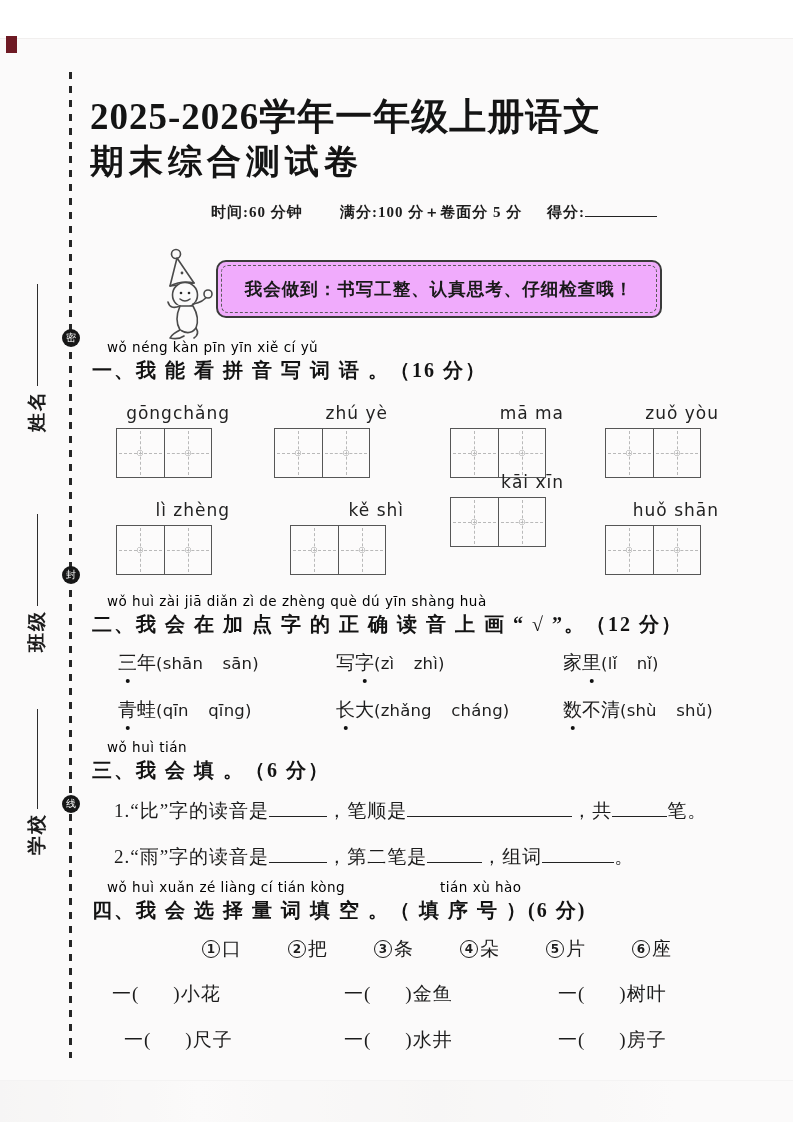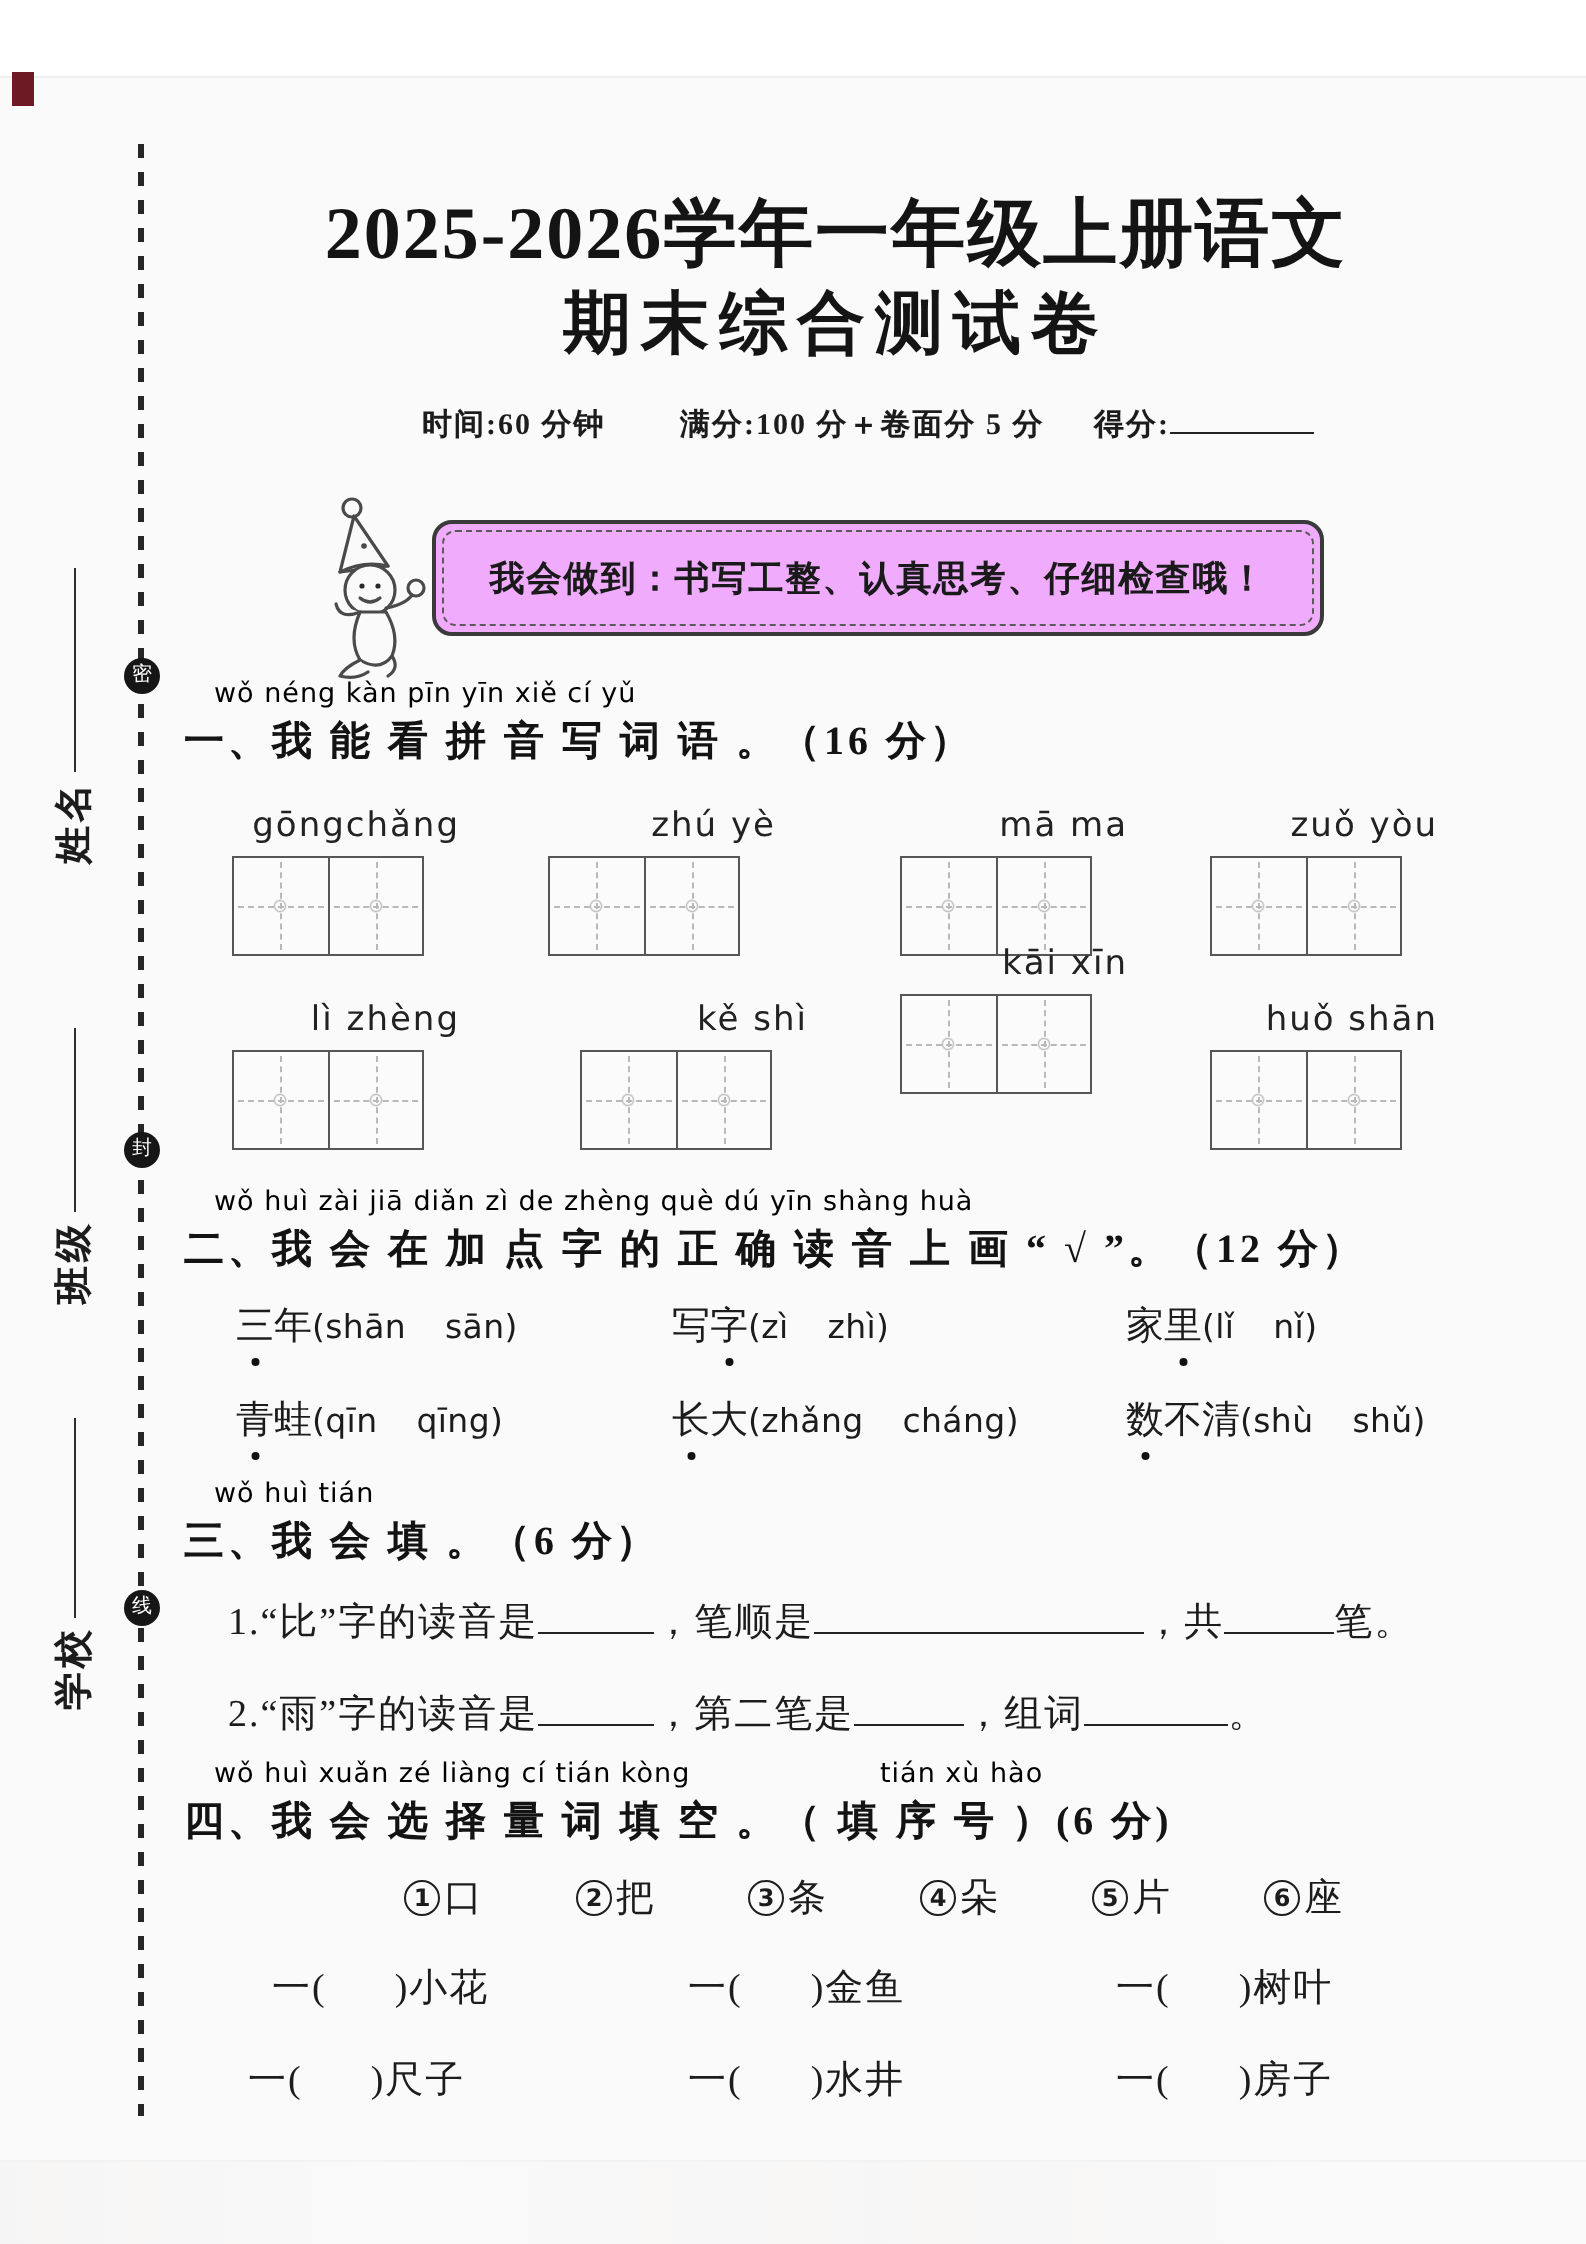--- a/index.html
+++ b/index.html
@@ -31,21 +31,21 @@
     font-family:"Liberation Serif", serif; z-index:2;
   }
   .vlabel {
     position:absolute; left:24px; transform:rotate(-90deg); transform-origin:0 0;
     display:flex; align-items:center; white-space:nowrap;
     font-size:19px; font-weight:bold; letter-spacing:2px;
   }
   .vlabel .wline { display:inline-block; height:2px; border-bottom:1.6px solid #2d2d2d; margin-left:4px; }
 
   
-  .title { position:absolute; left:90px; width:656px; text-align:center; font-weight:bold; color:#141414; }
+  .title { position:absolute; left:90px; width:656px; font-weight:bold; color:#141414; }
   .t1 { top:92px;  font-size:37px; letter-spacing:1px; }
   .t2 { top:139px; font-size:34px; letter-spacing:5px; }
   .info { position:absolute; top:203px; font-size:15px; font-weight:bold; letter-spacing:1px; }
   .info .uline { display:inline-block; width:72px; border-bottom:1.6px solid #222; height:14px; vertical-align:baseline; }
 
   
   .bubble {
     position:absolute; left:216px; top:260px; width:446px; height:58px;
     border:2px solid #3a3a3a; border-radius:10px; background:#f0abfc; z-index:1;
   }
@@ -260,21 +260,21 @@
   <span class="opt">
       <span class="circ">5</span>
       <span>片</span>
     </span>
   <span class="opt">
       <span class="circ">6</span>
       <span>座</span>
     </span>
 </div>
 
-<div class="s4item" style="left:136px; top:981px">
+<div class="s4item" style="left:112px; top:981px">
   <span>一(</span><span class="blank b34" style="border-bottom:none"></span><span>)小花</span>
 </div>
 <div class="s4item" style="left:344px; top:981px">
   <span>一(</span><span class="blank b34" style="border-bottom:none"></span><span>)金鱼</span>
 </div>
 <div class="s4item" style="left:558px; top:981px">
   <span>一(</span><span class="blank b34" style="border-bottom:none"></span><span>)树叶</span>
 </div>
 <div class="s4item" style="left:124px; top:1027px">
   <span>一(</span><span class="blank b34" style="border-bottom:none"></span><span>)尺子</span>

